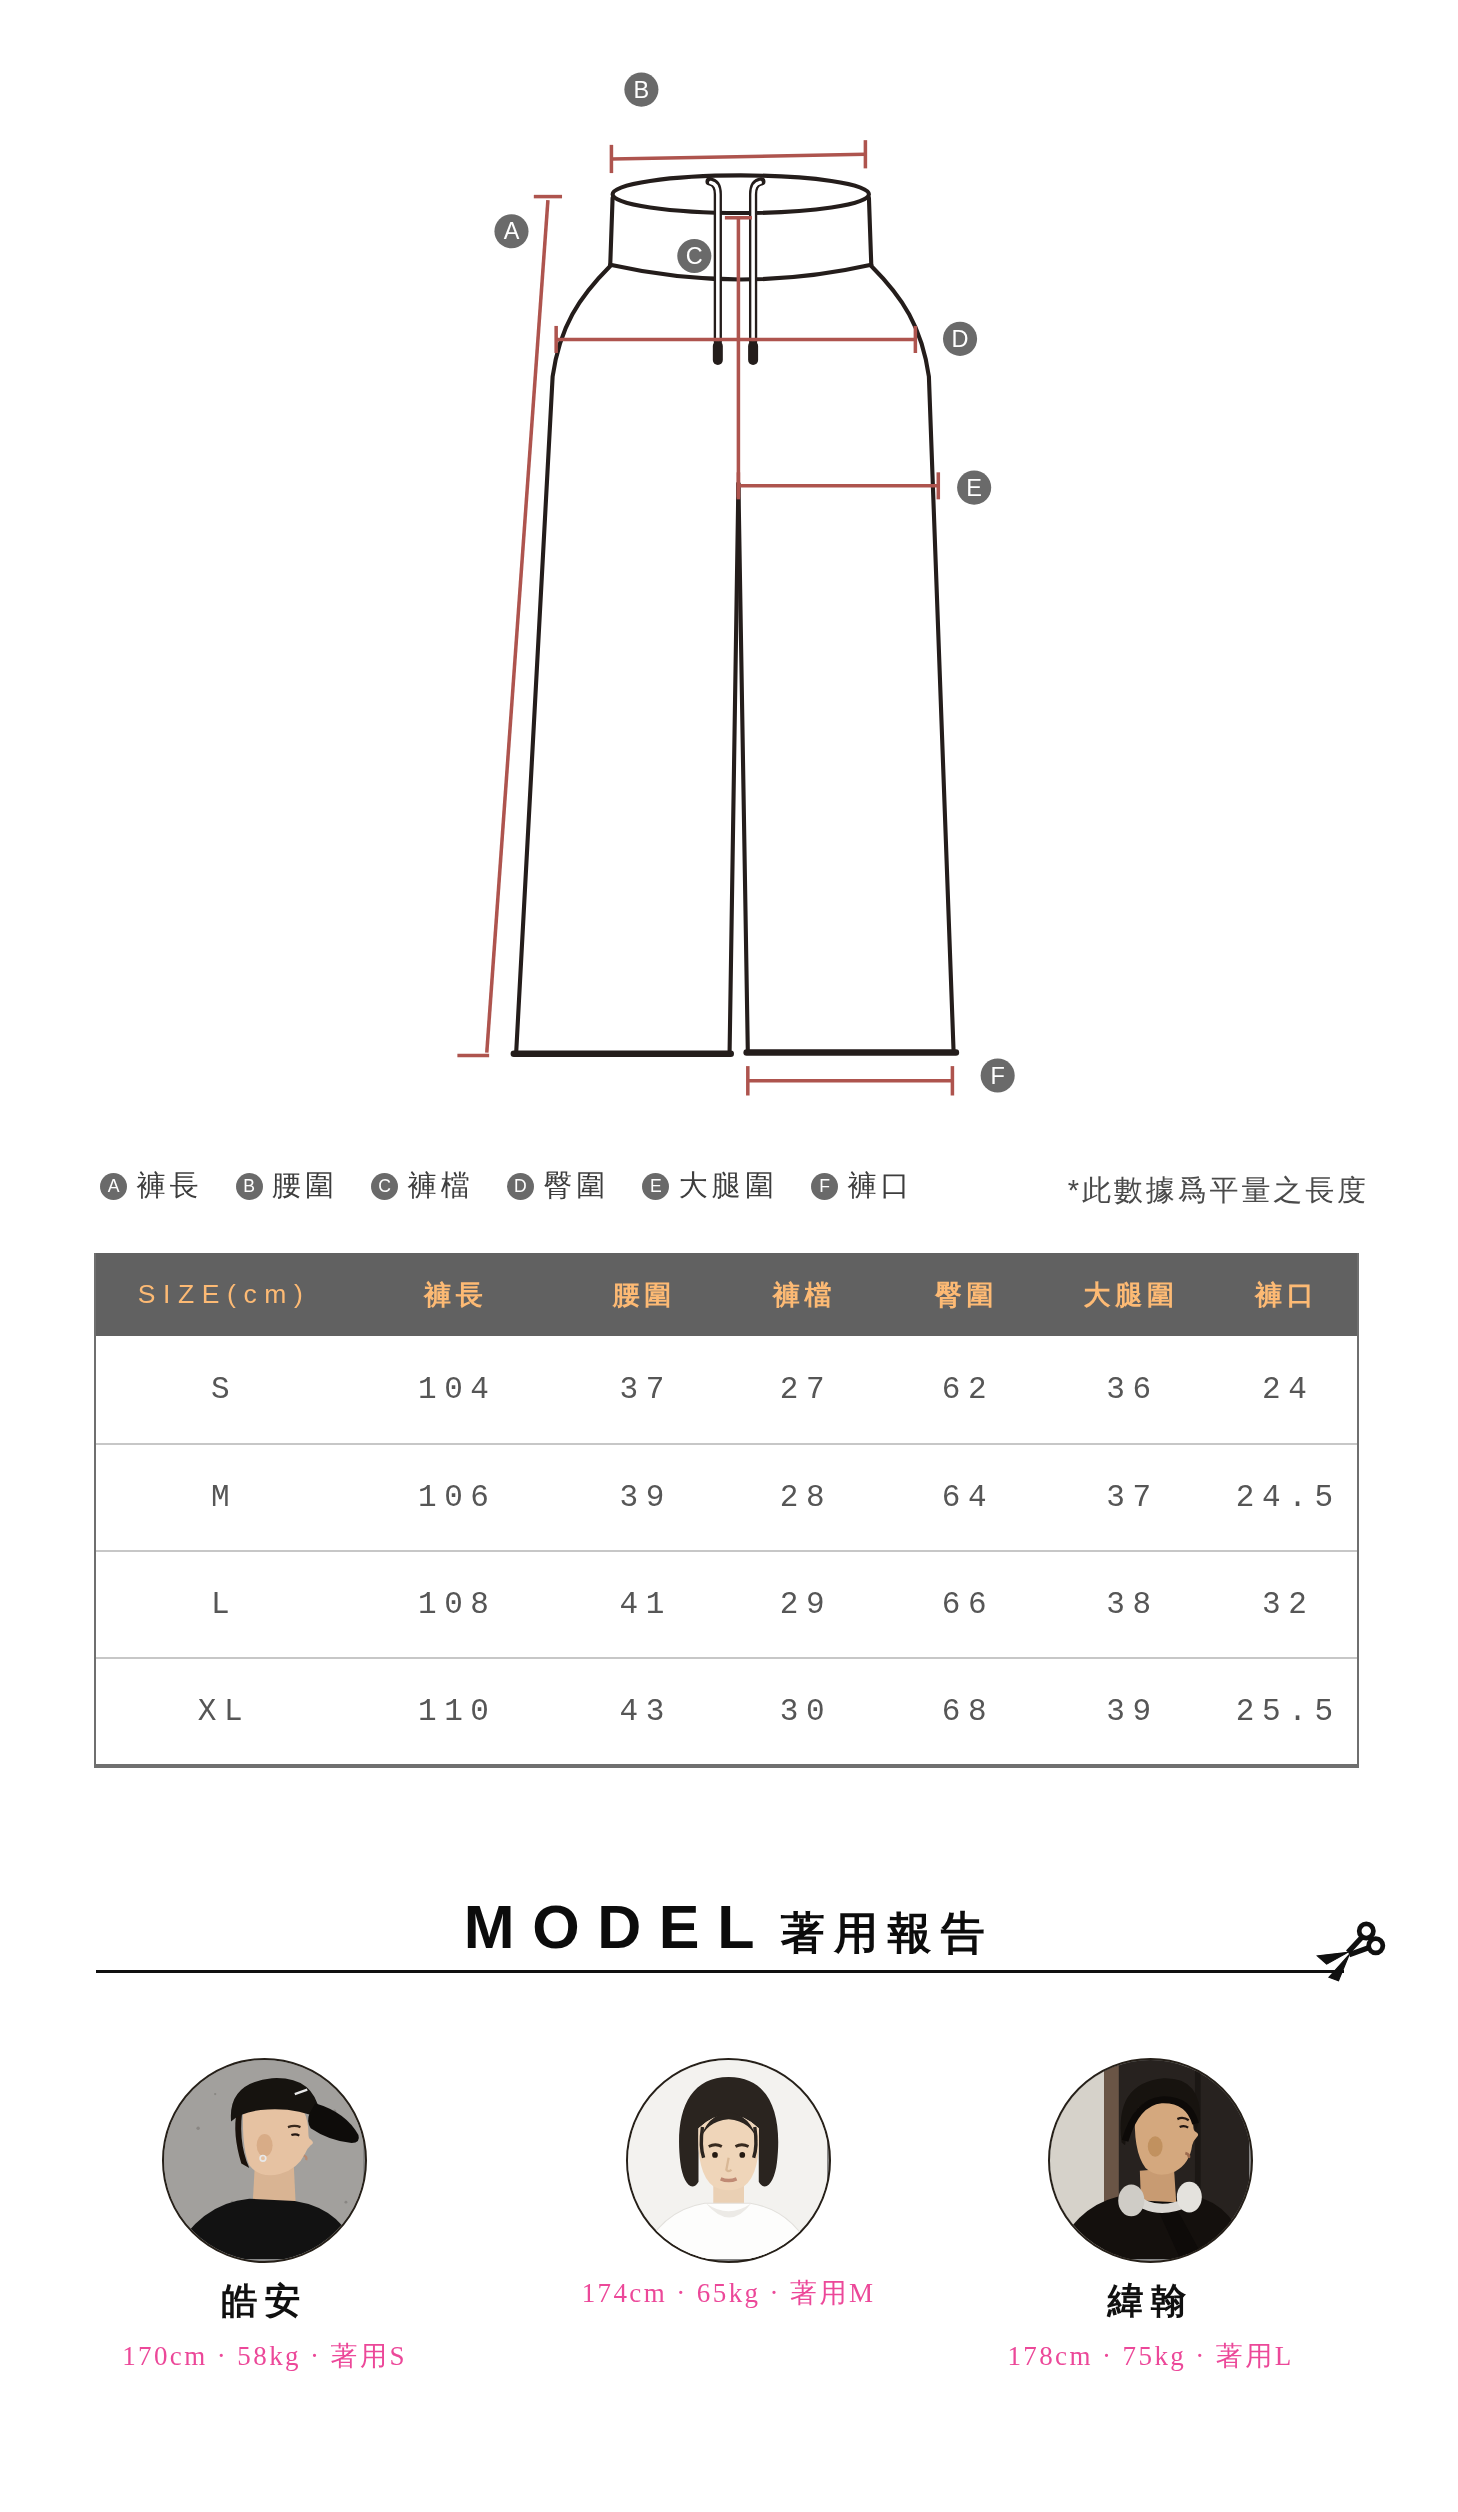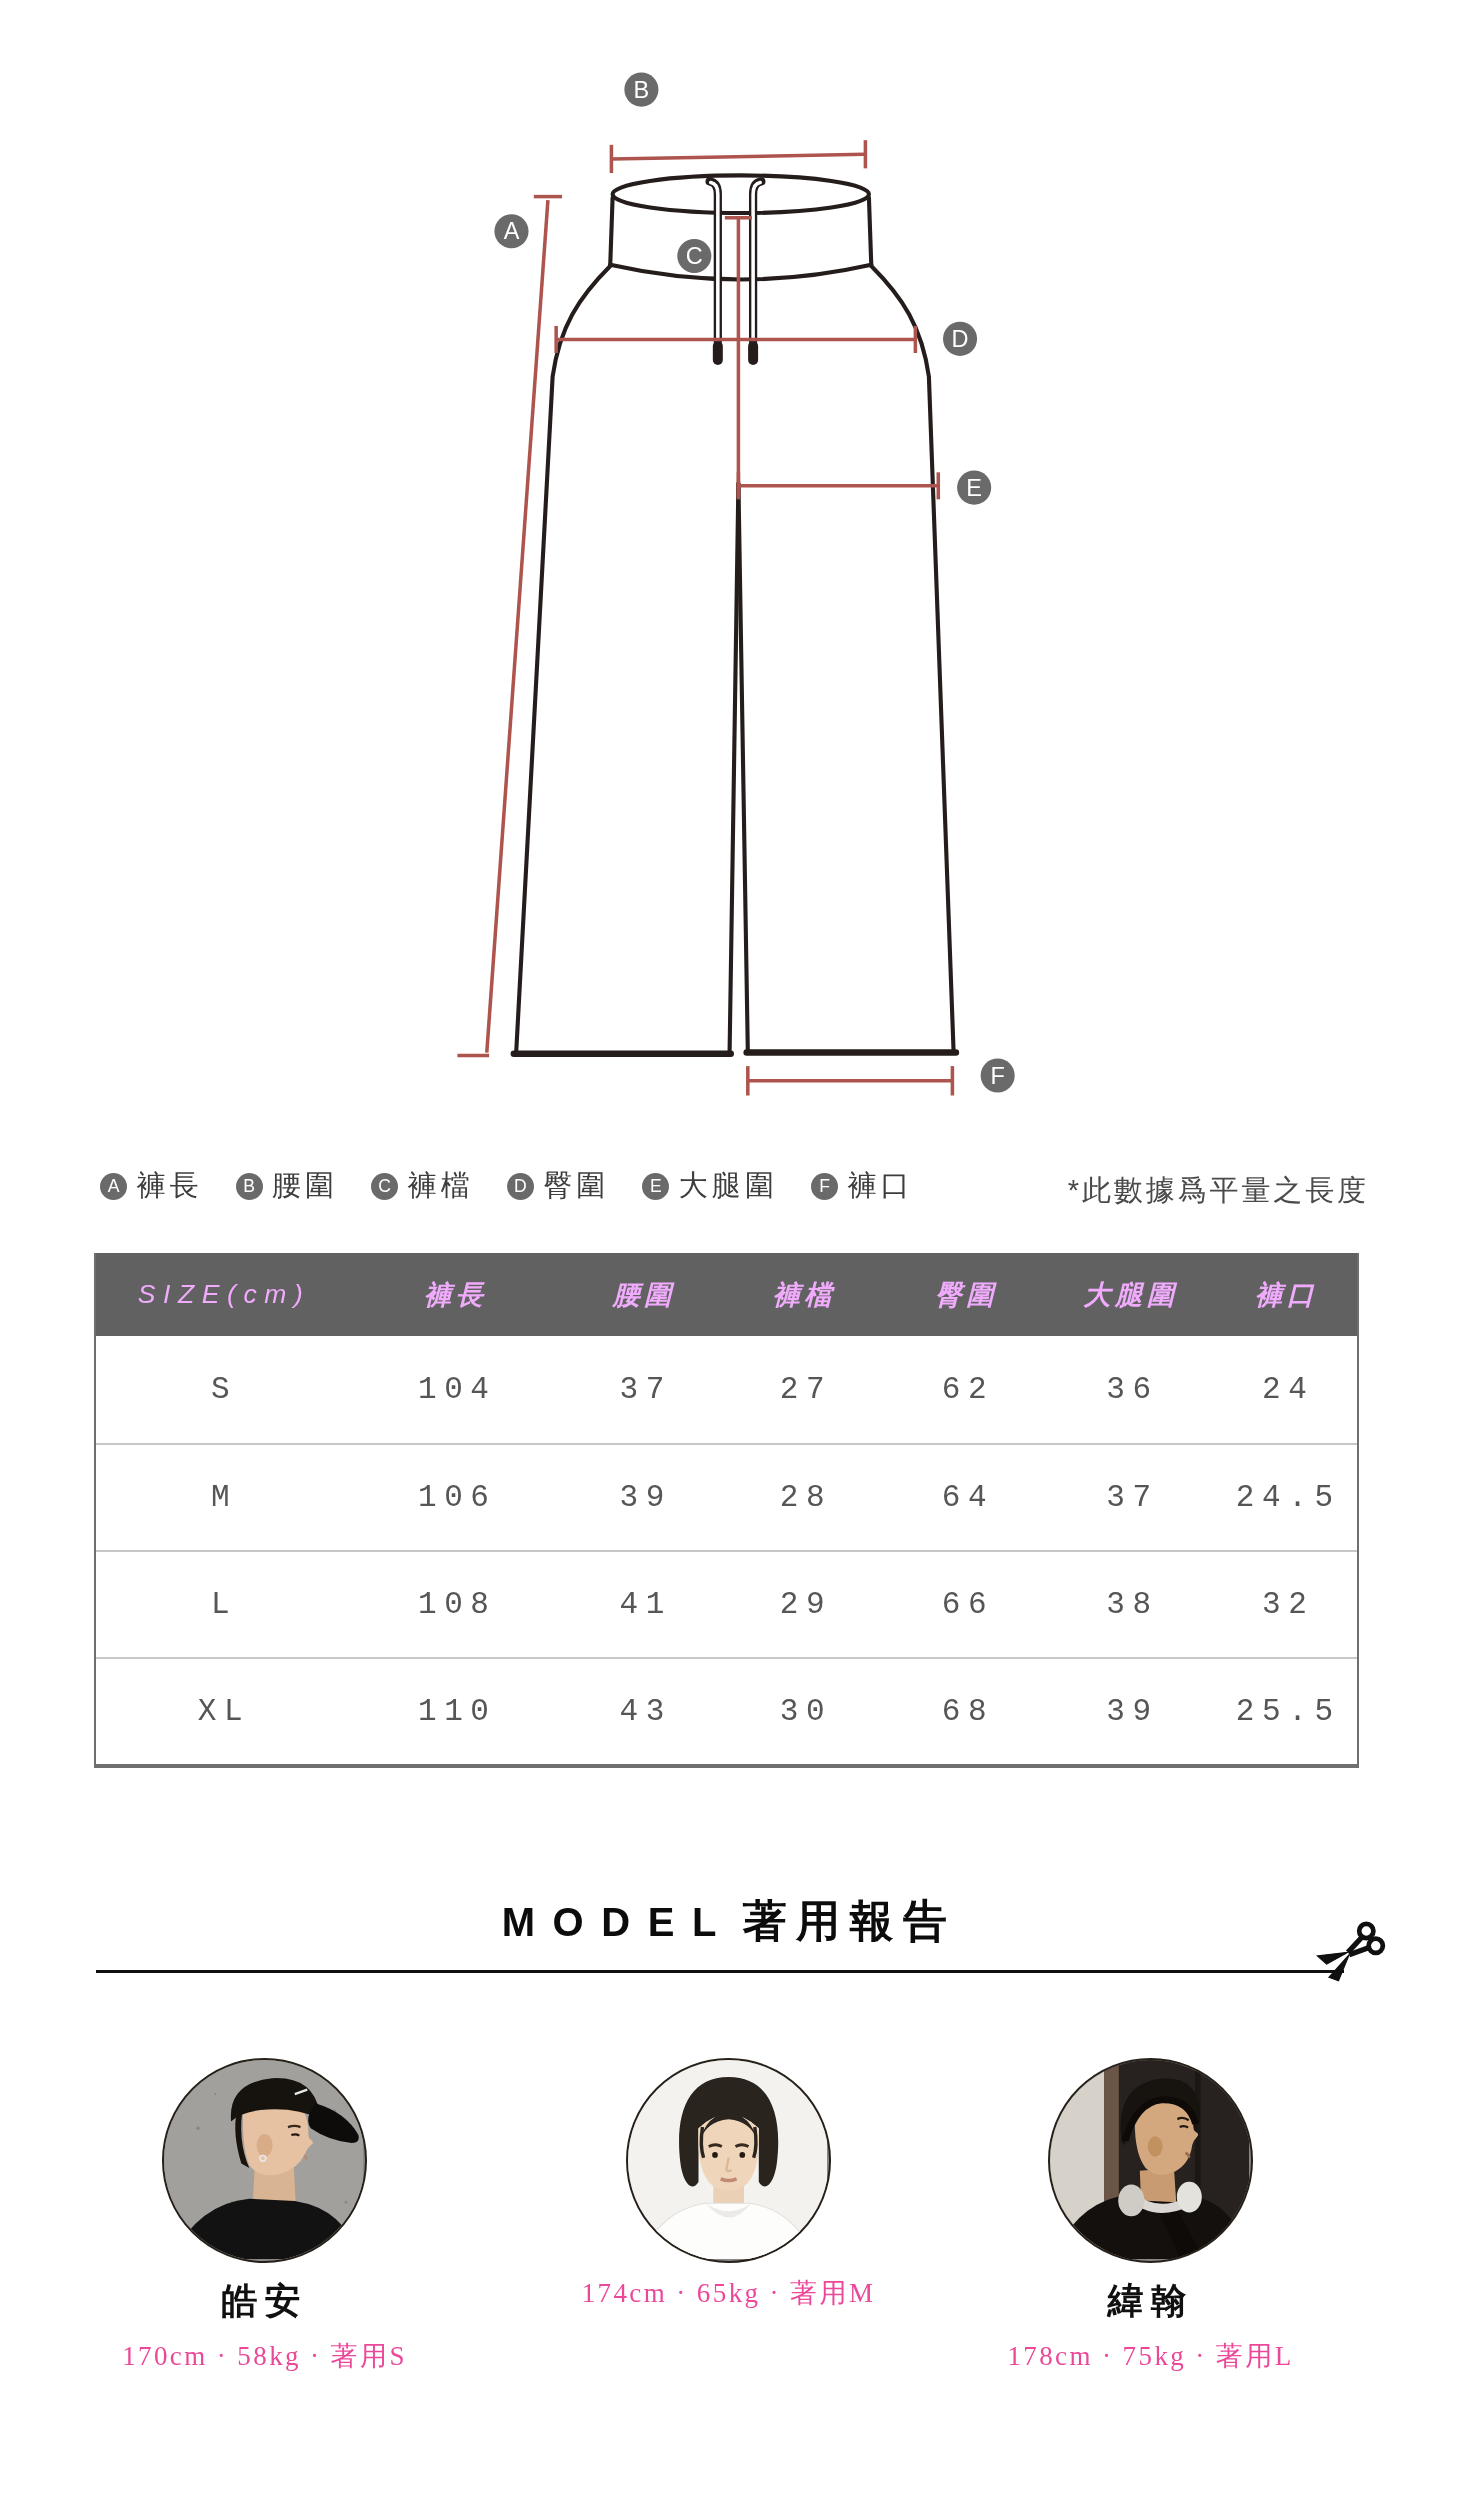--- a/index.html
+++ b/index.html
@@ -19,29 +19,29 @@
   
   .size-table{position:absolute;left:94px;top:1253px;width:1265px;box-sizing:border-box;
     border-left:2.4px solid #6f6f6f;border-right:2.4px solid #6f6f6f;border-bottom:4.1px solid #6f6f6f;}
   .table-header{height:83px;background:#616161;display:flex;align-items:center;}
   .table-row{height:107px;display:flex;align-items:center;box-sizing:border-box;
     font-family:"Liberation Mono",monospace;color:#565656;}
   .table-row + .table-row{border-top:2.9px solid #c7c7c7;}
   .cell{text-align:center;}
   .c0{width:19.7%;} .c1{width:17.3%;} .c2{width:12.6%;} .c3{width:12.8%;}
   .c4{width:12.9%;} .c5{width:13.2%;} .c6{width:11.5%;}
-  .th{color:#f0abfc;font-style:italic;}
+  .th{color:#fdba74;}
   .th-size{font-size:26.5px;letter-spacing:7.6px;text-indent:7.6px;}
   .th-cjk{font-size:27px;letter-spacing:4.7px;text-indent:4.7px;font-weight:600;}
   .td{font-size:31px;letter-spacing:7.6px;text-indent:7.6px;}
   .td-size{font-size:31px;}
 
   
   .model-title{position:absolute;left:0;top:1892px;width:1458px;text-align:center;color:#0c0c0c;font-weight:700;white-space:nowrap;}
-  .model-title .en{font-size:40px;letter-spacing:17.6px;}
+  .model-title .en{font-size:61px;letter-spacing:17.6px;}
   .model-title .zh{font-size:44px;letter-spacing:9.4px;margin-left:6px;}
   .title-rule{position:absolute;left:96px;top:1970px;width:1248px;height:2.9px;background:#101010;}
   .scissors{position:absolute;left:1316px;top:1918px;}
 
   .model-card{position:absolute;top:2058px;width:329px;text-align:center;}
   #model-card-0{left:100px;} #model-card-1{left:564px;} #model-card-2{left:986px;}
   .photo-ring{width:205px;height:205px;margin:0 auto;border-radius:50%;overflow:hidden;
     border:2.9px solid #262019;box-sizing:border-box;background:#888;}
   .photo-ring svg{display:block;width:199px;height:199px;}
   .model-name{margin-top:14px;font-size:36px;font-weight:700;color:#101010;letter-spacing:7px;}

